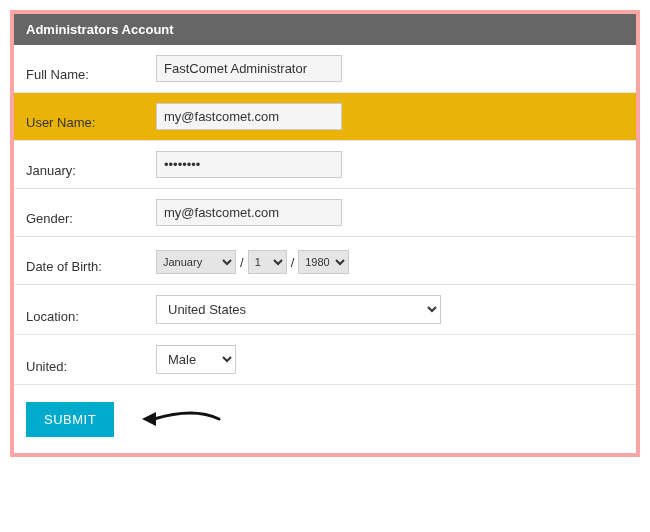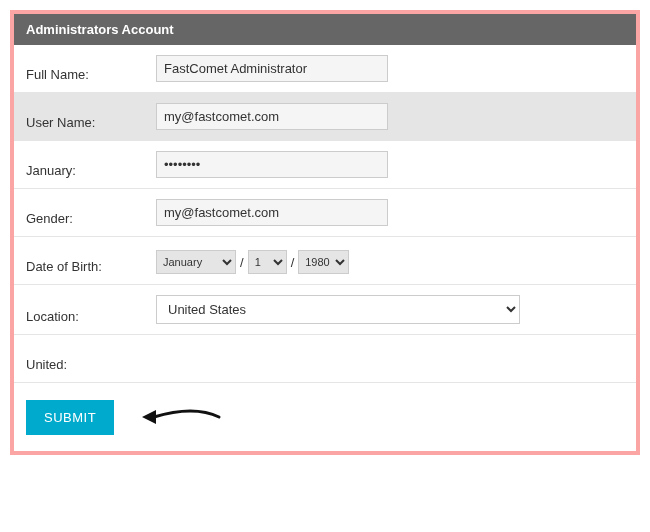--- a/index.html
+++ b/index.html
@@ -32,38 +32,38 @@
 
     .form-row {
       display: flex;
       align-items: flex-end;
       padding: 10px 12px;
       border-bottom: 1px solid #e5e5e5;
       min-height: 48px;
     }
 
     .form-row.highlighted {
-      background: #e5e5e5;
+      background: #eab308;
     }
 
     .form-label {
       width: 130px;
       color: #333;
       font-size: 13px;
       flex-shrink: 0;
     }
 
     .form-control {
       flex: 1;
       max-width: 340px;
     }
 
     input[type="text"],
     input[type="password"] {
-      width: 232px;
+      width: 186px;
       padding: 5px 7px;
       border: 1px solid #ccc;
       background: #f5f5f5;
       font-size: 13px;
       color: #333;
       outline: none;
     }
 
     .dob-group {
       display: flex;
@@ -79,21 +79,21 @@
       color: #333;
       cursor: pointer;
     }
 
     .dob-group .sep {
       color: #333;
       font-size: 13px;
     }
 
     select.location-select {
-      width: 364px;
+      width: 285px;
       padding: 5px 7px;
       border: 1px solid #ccc;
       background: #fff;
       font-size: 13px;
       color: #333;
       cursor: pointer;
     }
 
     select.gender-select {
       padding: 5px 7px;
@@ -224,20 +224,27 @@
         <option>China</option>
         <option>India</option>
         <option>Brazil</option>
         <option>Other</option>
       </select>
     </div>
   </div>
 
   <div class="form-row">
     <div class="form-label">United:</div>
+    <div class="form-control">
+      <select class="gender-select">
+        <option>Male</option>
+        <option>Female</option>
+        <option>Other</option>
+      </select>
+    </div>
   </div>
 
   <div class="form-actions">
     <button class="submit-btn">SUBMIT</button>
     <div class="arrow-indicator">
       <svg width="90" height="40" viewBox="0 0 90 40">
 
         <path d="M85 20 Q60 8 20 20" stroke="#111" stroke-width="3" fill="none" stroke-linecap="round"></path>
         <polygon points="8,20 22,13 22,27" fill="#111"></polygon>
       </svg>

